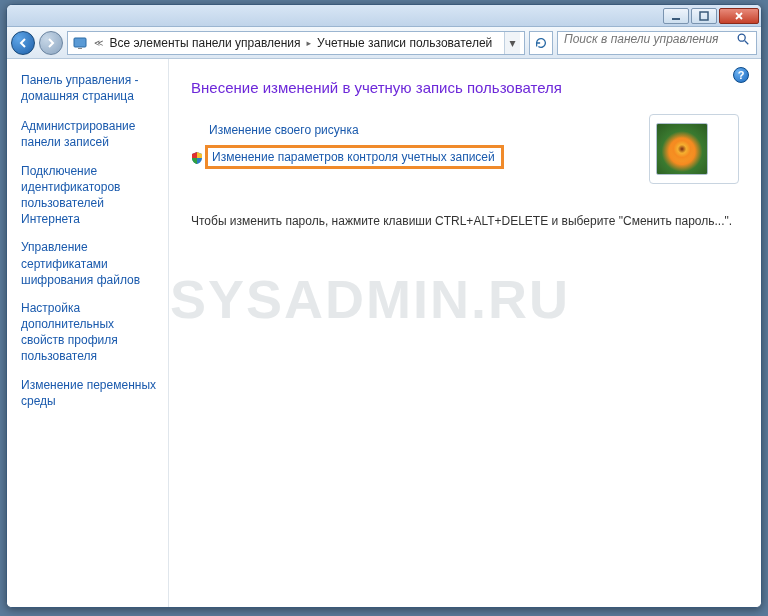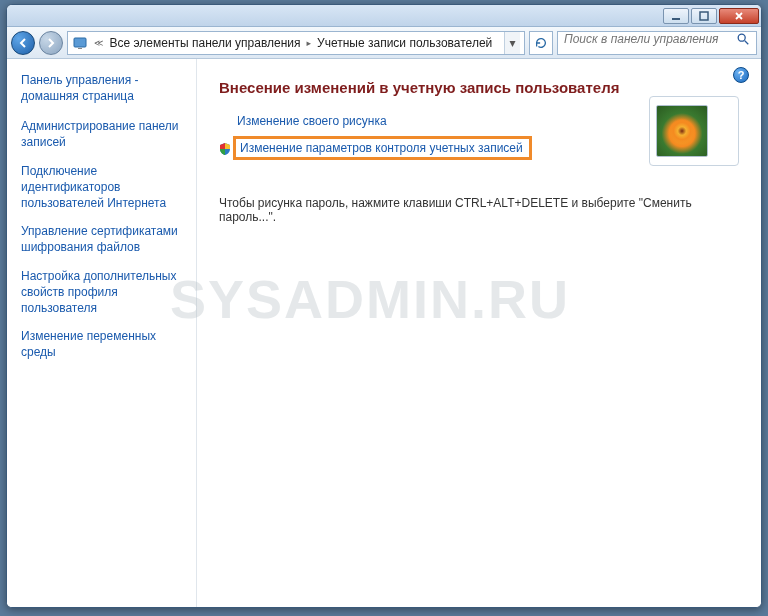--- a/index.html
+++ b/index.html
@@ -108,21 +108,21 @@
     background: transparent;
   }
   .search-icon { color: #2a5a9a; width: 14px; height: 14px; }
   .body {
     flex: 1;
     display: flex;
     background: #fff;
     overflow: hidden;
   }
   .sidebar {
-    width: 190px;
+    width: 162px;
     background: #fff;
     border-right: 1px solid #e0e6ec;
     padding: 14px 10px 10px 14px;
   }
   .home-link {
     color: #1a5aad;
     font-size: 12px;
     line-height: 1.3;
     margin-bottom: 14px;
     cursor: pointer;
@@ -146,26 +146,27 @@
     border-radius: 50%;
     background: radial-gradient(circle at 30% 30%, #6ab0f0, #1a6ac0);
     color: #fff;
     display: flex; align-items: center; justify-content: center;
     font-size: 11px; font-weight: bold;
     border: 1px solid #0a4a8a;
     cursor: pointer;
   }
   .main h1 {
     font-size: 15px;
-    font-weight: bold;
-    color: #7f1d1d;
+    font-weight: normal;
+    color: #6d28d9;
+    margin-bottom: 18px;
   }
   .task-row {
     display: flex;
-    align-items: flex-end;
+    align-items: center;
     gap: 30px;
   }
   .task-list { flex: 1; }
   .task-link {
     color: #1a5aad;
     font-size: 12px;
     margin-bottom: 8px;
     cursor: pointer;
     padding-left: 18px;
     position: relative;
@@ -324,18 +325,18 @@
               </span>
               <span>Изменение параметров контроля учетных записей</span>
             </div>
           </div>
         </div>
         <div class="avatar-frame">
           <div class="avatar"></div>
         </div>
       </div>
 
-      <div class="hint">Чтобы рисунка пароль, нажмите клавиши CTRL+ALT+DELETE и выберите "Сменить пароль...".</div>
+      <div class="hint">Чтобы изменить пароль, нажмите клавиши CTRL+ALT+DELETE и выберите "Сменить пароль...".</div>
     </div>
   </div>
 </div>
 
 <div class="watermark">SYSADMIN.RU</div>
 
 </body></html>

